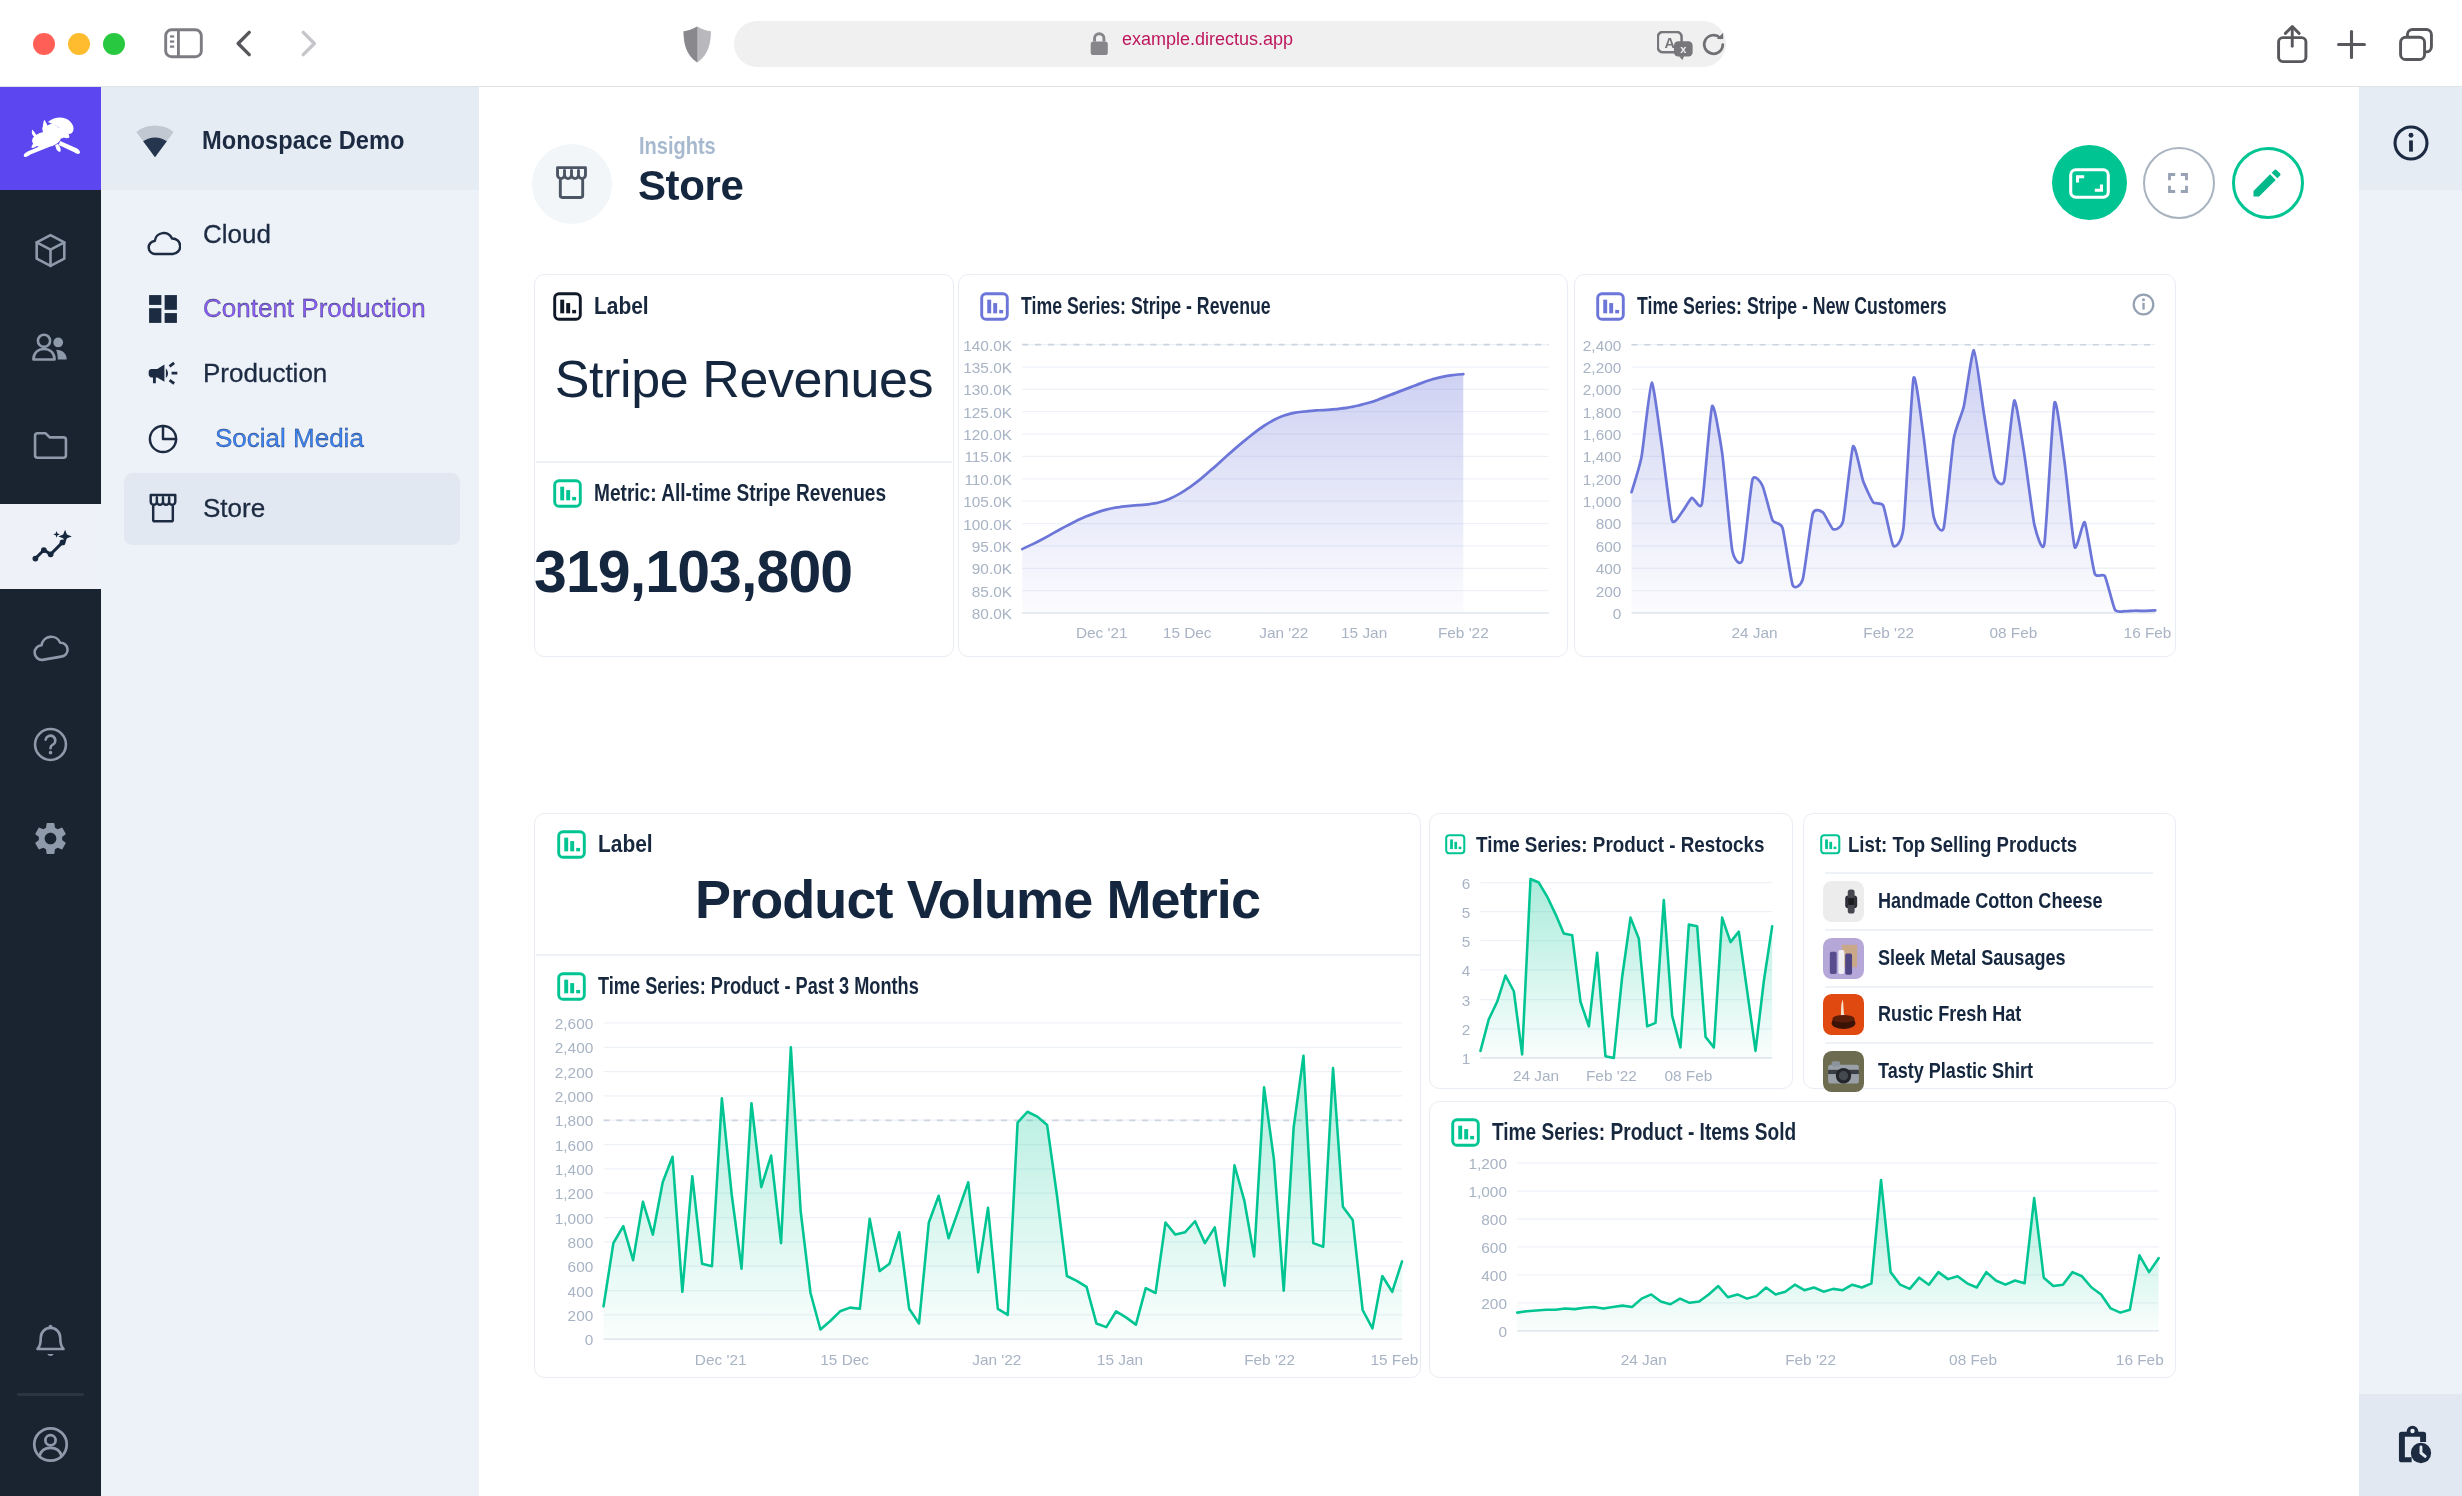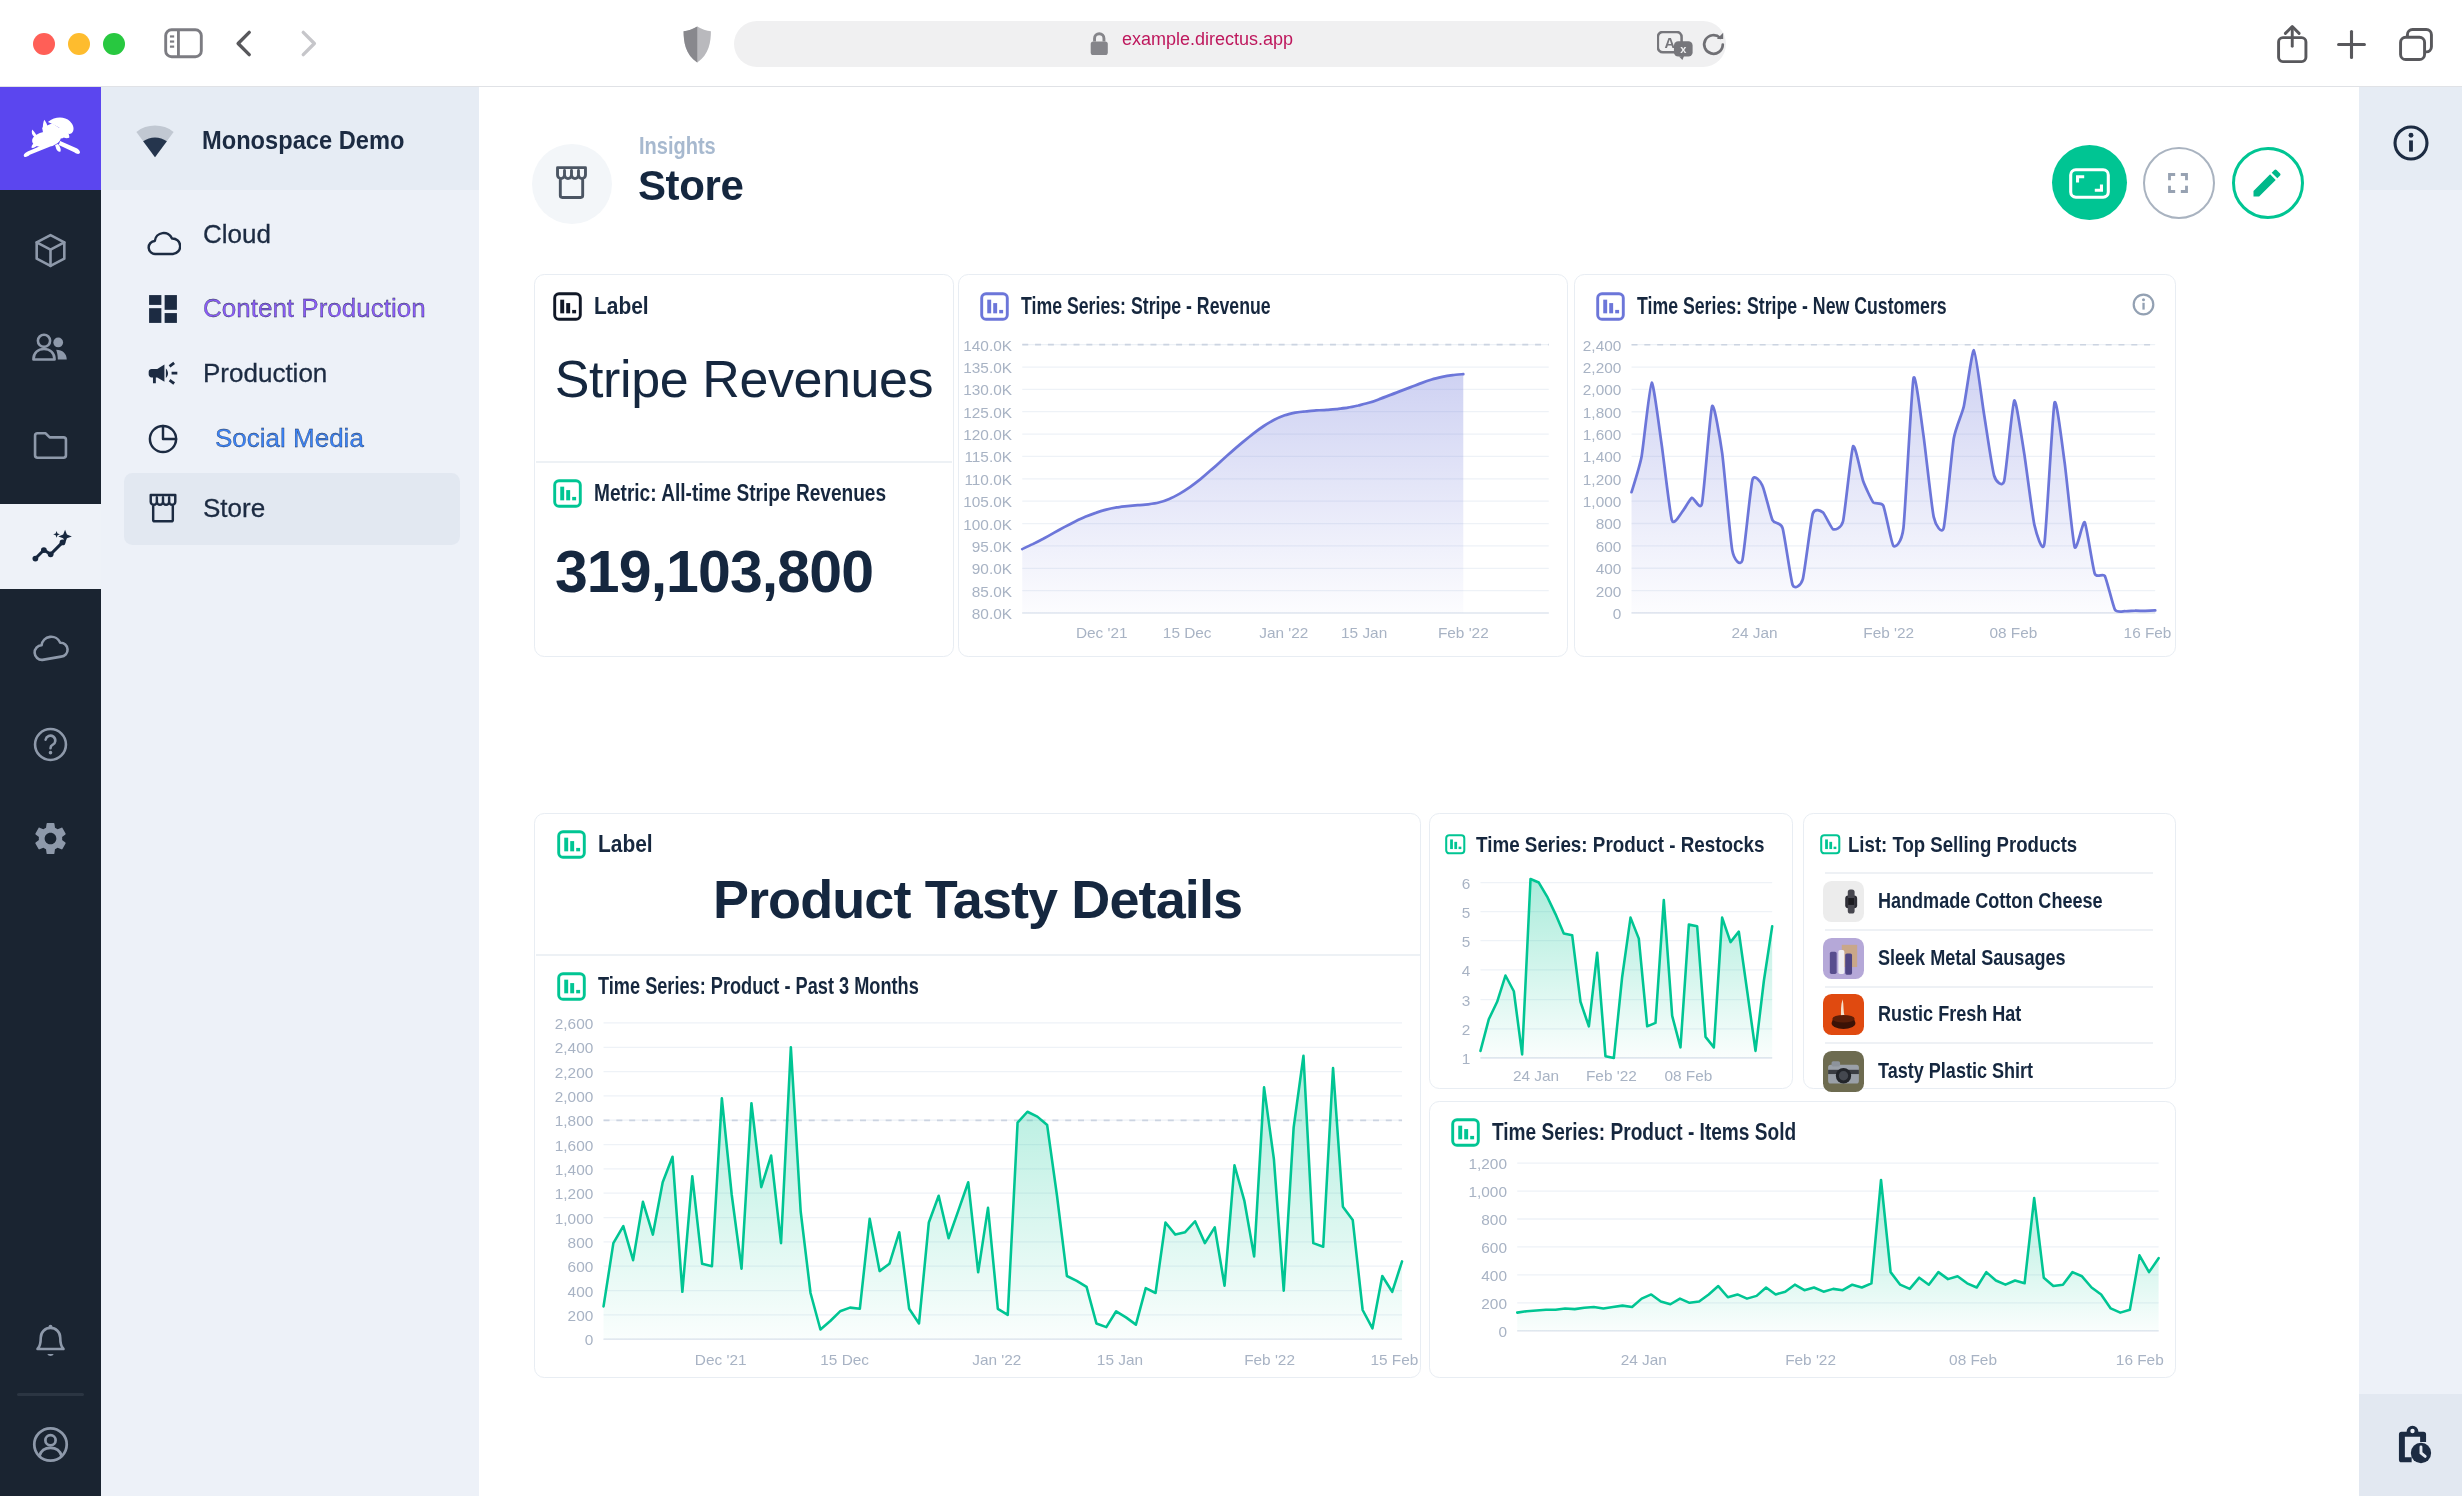--- a/index.html
+++ b/index.html
@@ -205,21 +205,21 @@
   </svg>
 <div class="ptitle" style="left:594px;top:292px;transform:scaleX(.91)">Label</div>
 <div class="abs" style="left:534px;top:349px;width:420px;text-align:center;font-size:52px;font-weight:400;color:#15273f;letter-spacing:-0.4px">Stripe Revenues</div>
 <svg class="abs" style="left:553px;top:479px" width="29" height="29" viewBox="0 0 34 34">
     <rect x="2" y="2" width="30" height="30" rx="5" fill="none" stroke="#00c593" stroke-width="3.4"></rect>
     <rect x="8.5" y="9" width="4.6" height="16" fill="#00c593"></rect>
     <rect x="15.5" y="13" width="4.6" height="12" fill="#00c593"></rect>
     <rect x="22.5" y="21" width="4.6" height="4" fill="#00c593"></rect>
   </svg>
 <div class="ptitle" style="left:594px;top:479px;transform:scaleX(.83)">Metric: All-time Stripe Revenues</div>
-<div class="abs" style="left:534px;top:538px;width:360px;text-align:center;font-size:59px;font-weight:700;color:#15273f;letter-spacing:-0.9px">319,103,800</div>
+<div class="abs" style="left:534px;top:538px;width:360px;text-align:left;font-size:59px;font-weight:700;color:#15273f;letter-spacing:-0.9px">319,103,800</div>
 <div class="card" style="left:958px;top:274px;width:610px;height:383px"></div>
 <svg class="abs" style="left:980px;top:292px" width="29" height="29" viewBox="0 0 34 34">
     <rect x="2" y="2" width="30" height="30" rx="5" fill="none" stroke="#6c76d9" stroke-width="3.4"></rect>
     <rect x="8.5" y="9" width="4.6" height="16" fill="#6c76d9"></rect>
     <rect x="15.5" y="13" width="4.6" height="12" fill="#6c76d9"></rect>
     <rect x="22.5" y="21" width="4.6" height="4" fill="#6c76d9"></rect>
   </svg>
 <div class="ptitle" style="left:1021px;top:292px;transform:scaleX(.77)">Time Series: Stripe - Revenue</div>
 <svg class="abs" style="left:959px;top:276px" width="606" height="380" viewBox="0 0 709 444">
     <defs>
@@ -321,21 +321,21 @@
   </svg>
 <div class="card" style="left:534px;top:813px;width:887px;height:565px"></div>
 <div class="abs" style="left:536px;top:954px;width:884px;height:1.7px;background:#edf1f5"></div>
 <svg class="abs" style="left:557px;top:830px" width="29" height="29" viewBox="0 0 34 34">
     <rect x="2" y="2" width="30" height="30" rx="5" fill="none" stroke="#00c593" stroke-width="3.4"></rect>
     <rect x="8.5" y="9" width="4.6" height="16" fill="#00c593"></rect>
     <rect x="15.5" y="13" width="4.6" height="12" fill="#00c593"></rect>
     <rect x="22.5" y="21" width="4.6" height="4" fill="#00c593"></rect>
   </svg>
 <div class="ptitle" style="left:598px;top:830px;transform:scaleX(.91)">Label</div>
-<div class="abs" style="left:534px;top:868px;width:887px;text-align:center;font-size:54px;font-weight:700;color:#15273f;letter-spacing:-0.9px">Product Tasty Details</div>
+<div class="abs" style="left:534px;top:868px;width:887px;text-align:center;font-size:54px;font-weight:700;color:#15273f;letter-spacing:-0.9px">Product Volume Metric</div>
 <svg class="abs" style="left:557px;top:972px" width="29" height="29" viewBox="0 0 34 34">
     <rect x="2" y="2" width="30" height="30" rx="5" fill="none" stroke="#00c593" stroke-width="3.4"></rect>
     <rect x="8.5" y="9" width="4.6" height="16" fill="#00c593"></rect>
     <rect x="15.5" y="13" width="4.6" height="12" fill="#00c593"></rect>
     <rect x="22.5" y="21" width="4.6" height="4" fill="#00c593"></rect>
   </svg>
 <div class="ptitle" style="left:598px;top:972px;transform:scaleX(.79)">Time Series: Product - Past 3 Months</div>
 <svg class="abs" style="left:536px;top:992px" width="884" height="385" viewBox="0 0 1034 450">
     <defs>
       <linearGradient id="ge" x1="0" y1="0" x2="0" y2="1">

